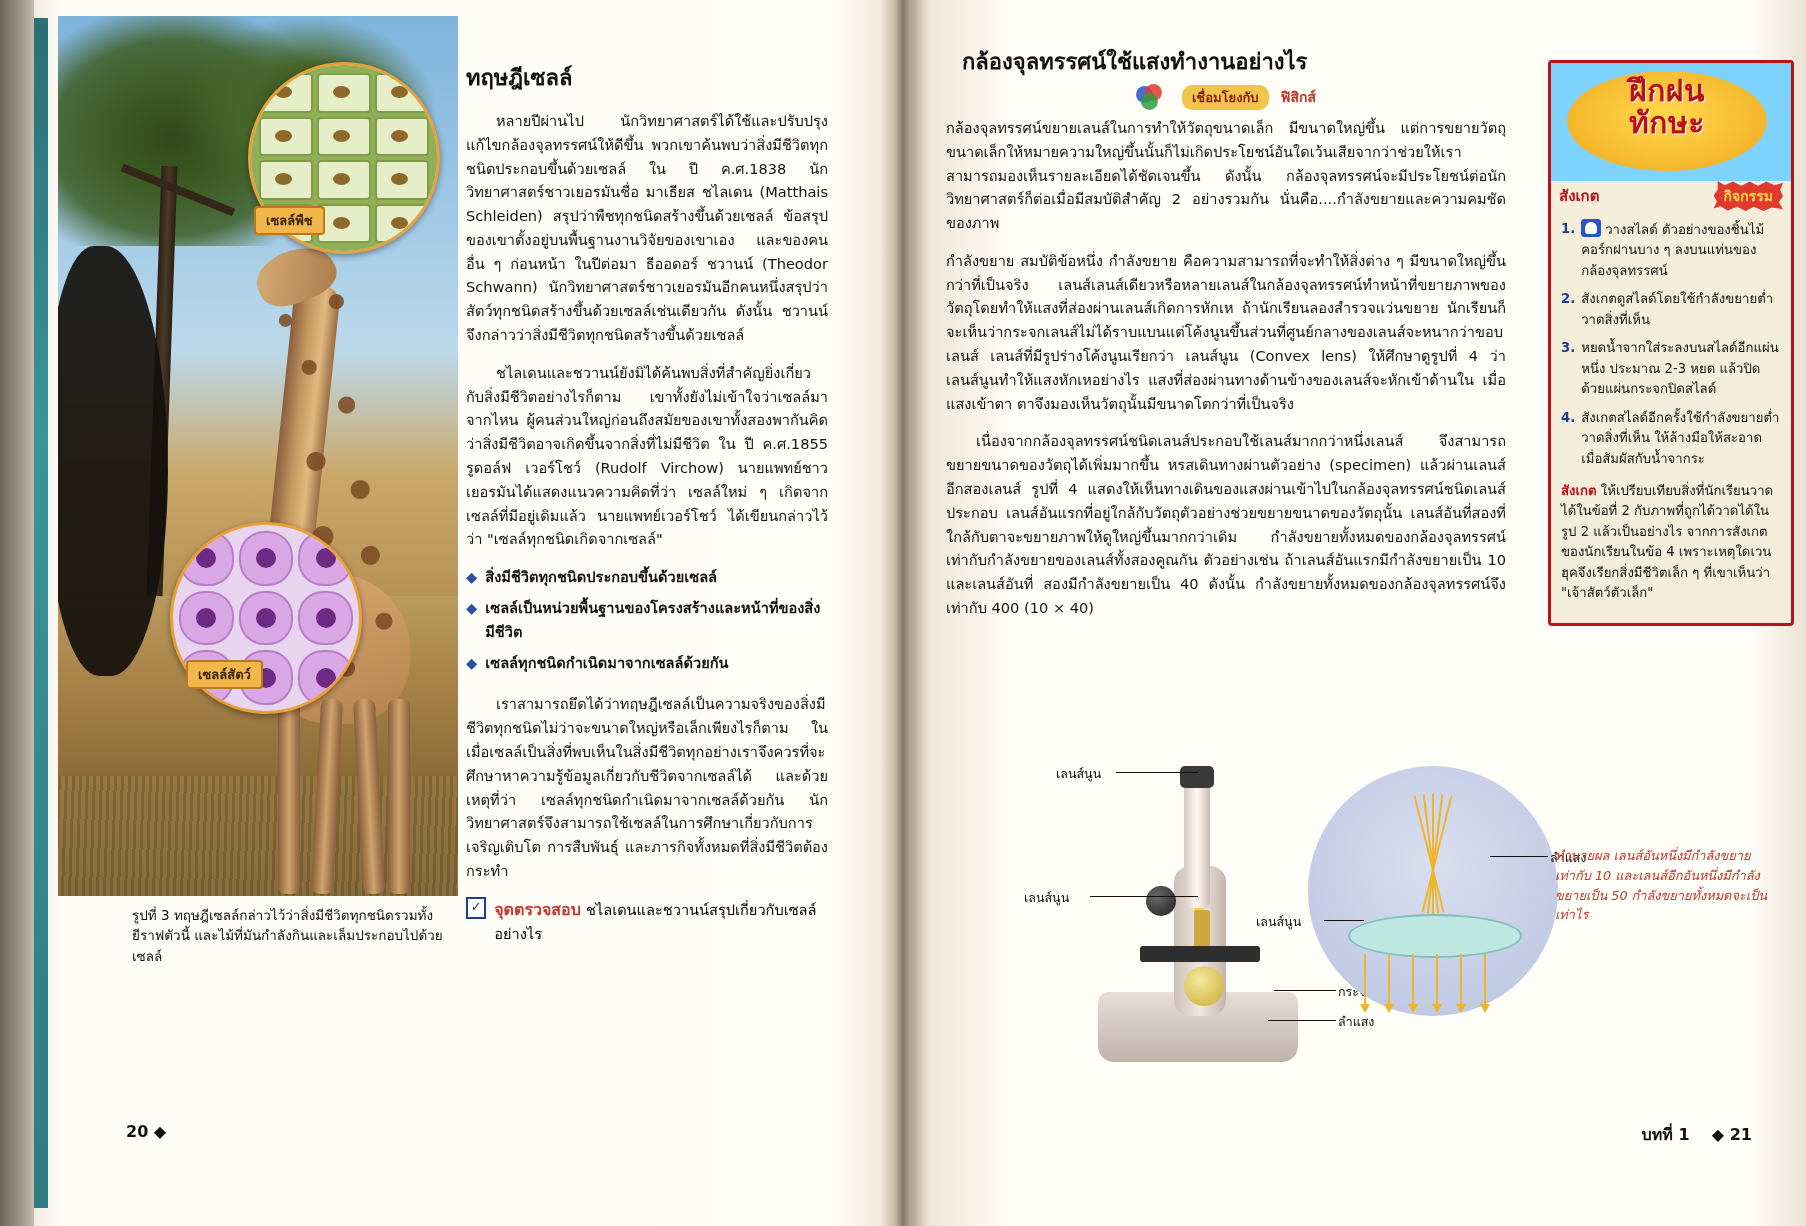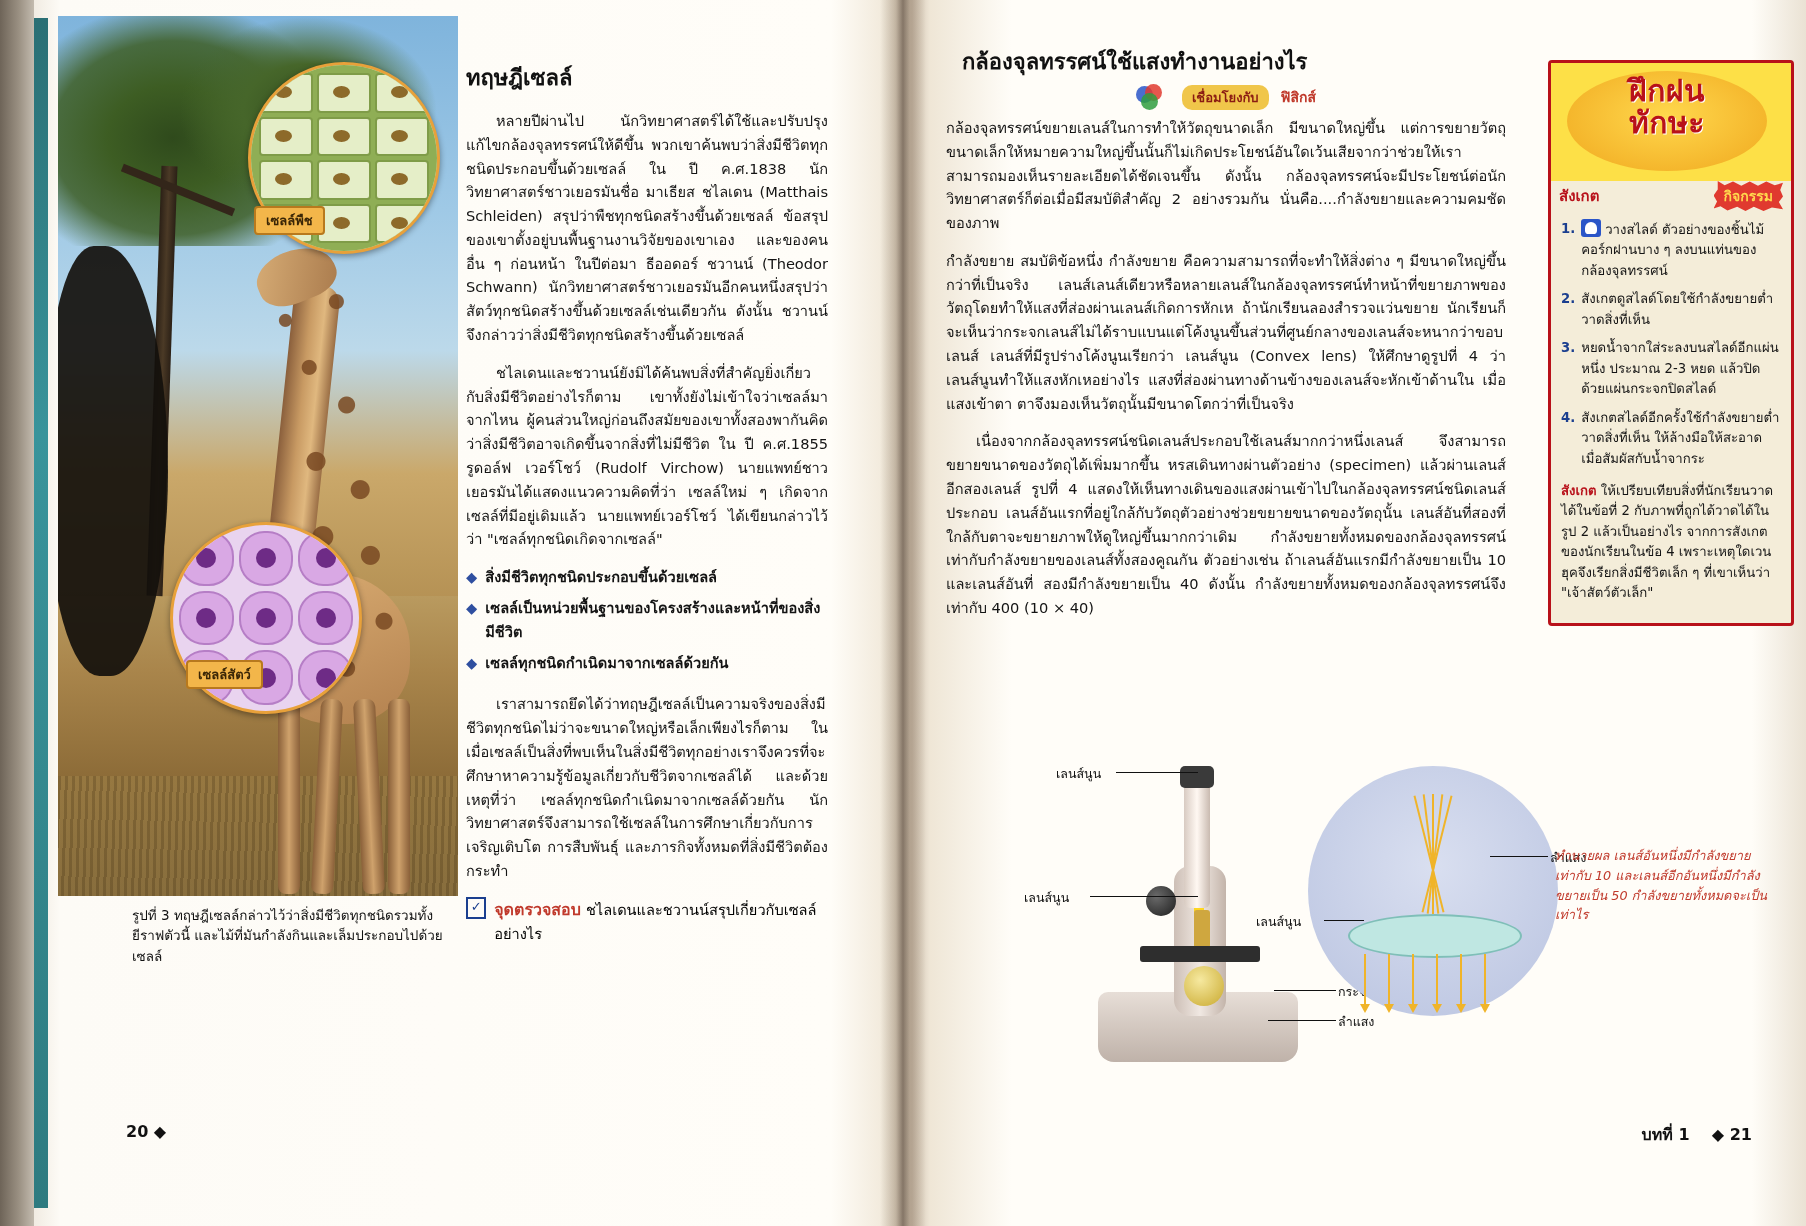--- a/index.html
+++ b/index.html
@@ -116,21 +116,21 @@
   .ray{position:absolute;background:#f0b429;width:2px;}
   .arrow{position:absolute;width:0;height:0;border-left:5px solid transparent;border-right:5px solid transparent;border-top:9px solid #f0b429;}
   .lbl{position:absolute;font-size:12.5px;color:#111;white-space:nowrap;}
   .ldr{position:absolute;background:#111;height:1px;}
 
   .fig4{position:absolute;left:625px;top:840px;width:230px;font-size:12.8px;line-height:1.55;color:#111;}
   .fig4 .red{color:#c0392b;font-style:italic;}
 
   
   .skill{position:absolute;left:618px;top:60px;width:240px;height:560px;background:#f4edd9;border:3px solid #b8111a;border-radius:4px;overflow:hidden;}
-  .skill-top{position:relative;height:118px;background:#fde047;}
+  .skill-top{position:relative;height:118px;background:#7dd3fc;}
   .skill-oval{position:absolute;left:16px;top:8px;width:200px;height:100px;background:radial-gradient(ellipse at 50% 45%,#ffd84d,#f0a81e);border-radius:50%;}
   .skill-title{position:absolute;left:0;top:12px;width:232px;text-align:center;font-size:30px;font-weight:bold;color:#b8111a;line-height:1.05;letter-spacing:.5px;text-shadow:1px 1px 0 #fff;}
   .skill-bar{display:flex;align-items:center;gap:6px;padding:0 8px;}
   .skill-observe{color:#b8111a;font-weight:bold;font-size:15px;}
   .starburst{position:relative;margin-left:auto;background:#e03a2f;color:#ffd84d;font-weight:bold;font-size:14px;padding:4px 10px;
      clip-path:polygon(6% 0,16% 14%,28% 2%,40% 16%,52% 2%,64% 16%,76% 2%,88% 14%,100% 6%,96% 30%,100% 52%,94% 70%,100% 94%,84% 88%,72% 100%,58% 86%,46% 100%,34% 86%,20% 98%,10% 84%,0 92%,5% 68%,0 48%,6% 28%);}
   .skill-list{padding:8px 10px 0 10px;font-size:13.2px;line-height:1.55;color:#141414;}
   .skill-item{display:flex;gap:6px;margin-bottom:8px;}
   .num{color:#1b3f8f;font-weight:bold;}
   .hand-icon{display:inline-block;width:20px;height:18px;background:#2a55c8;border-radius:3px;position:relative;margin-right:4px;vertical-align:-3px;}

